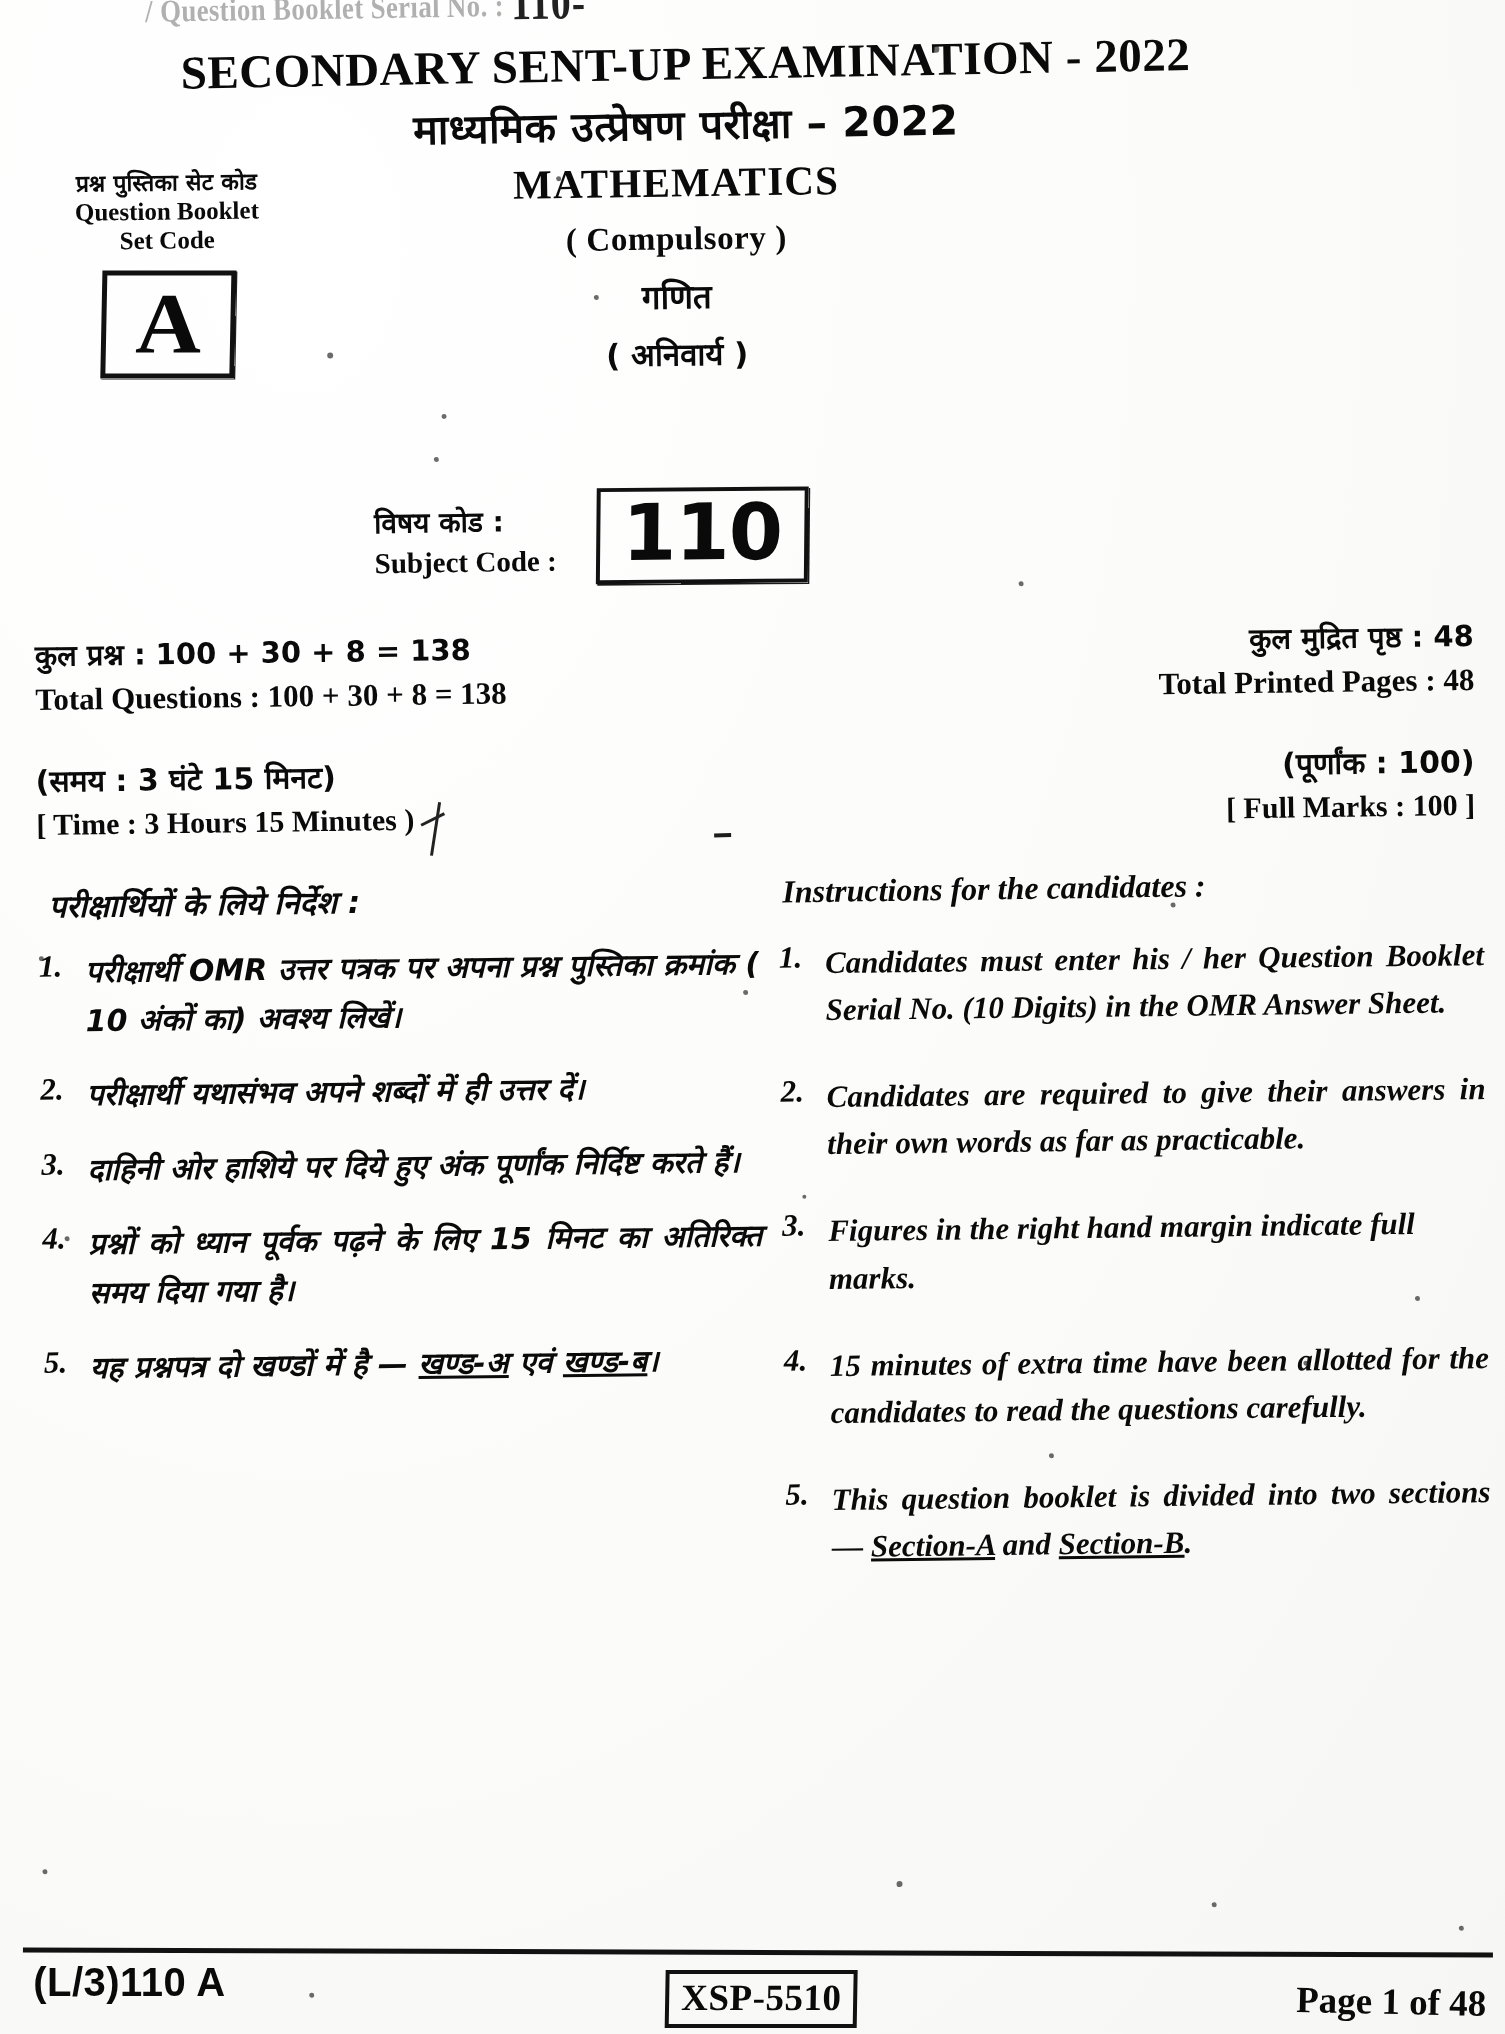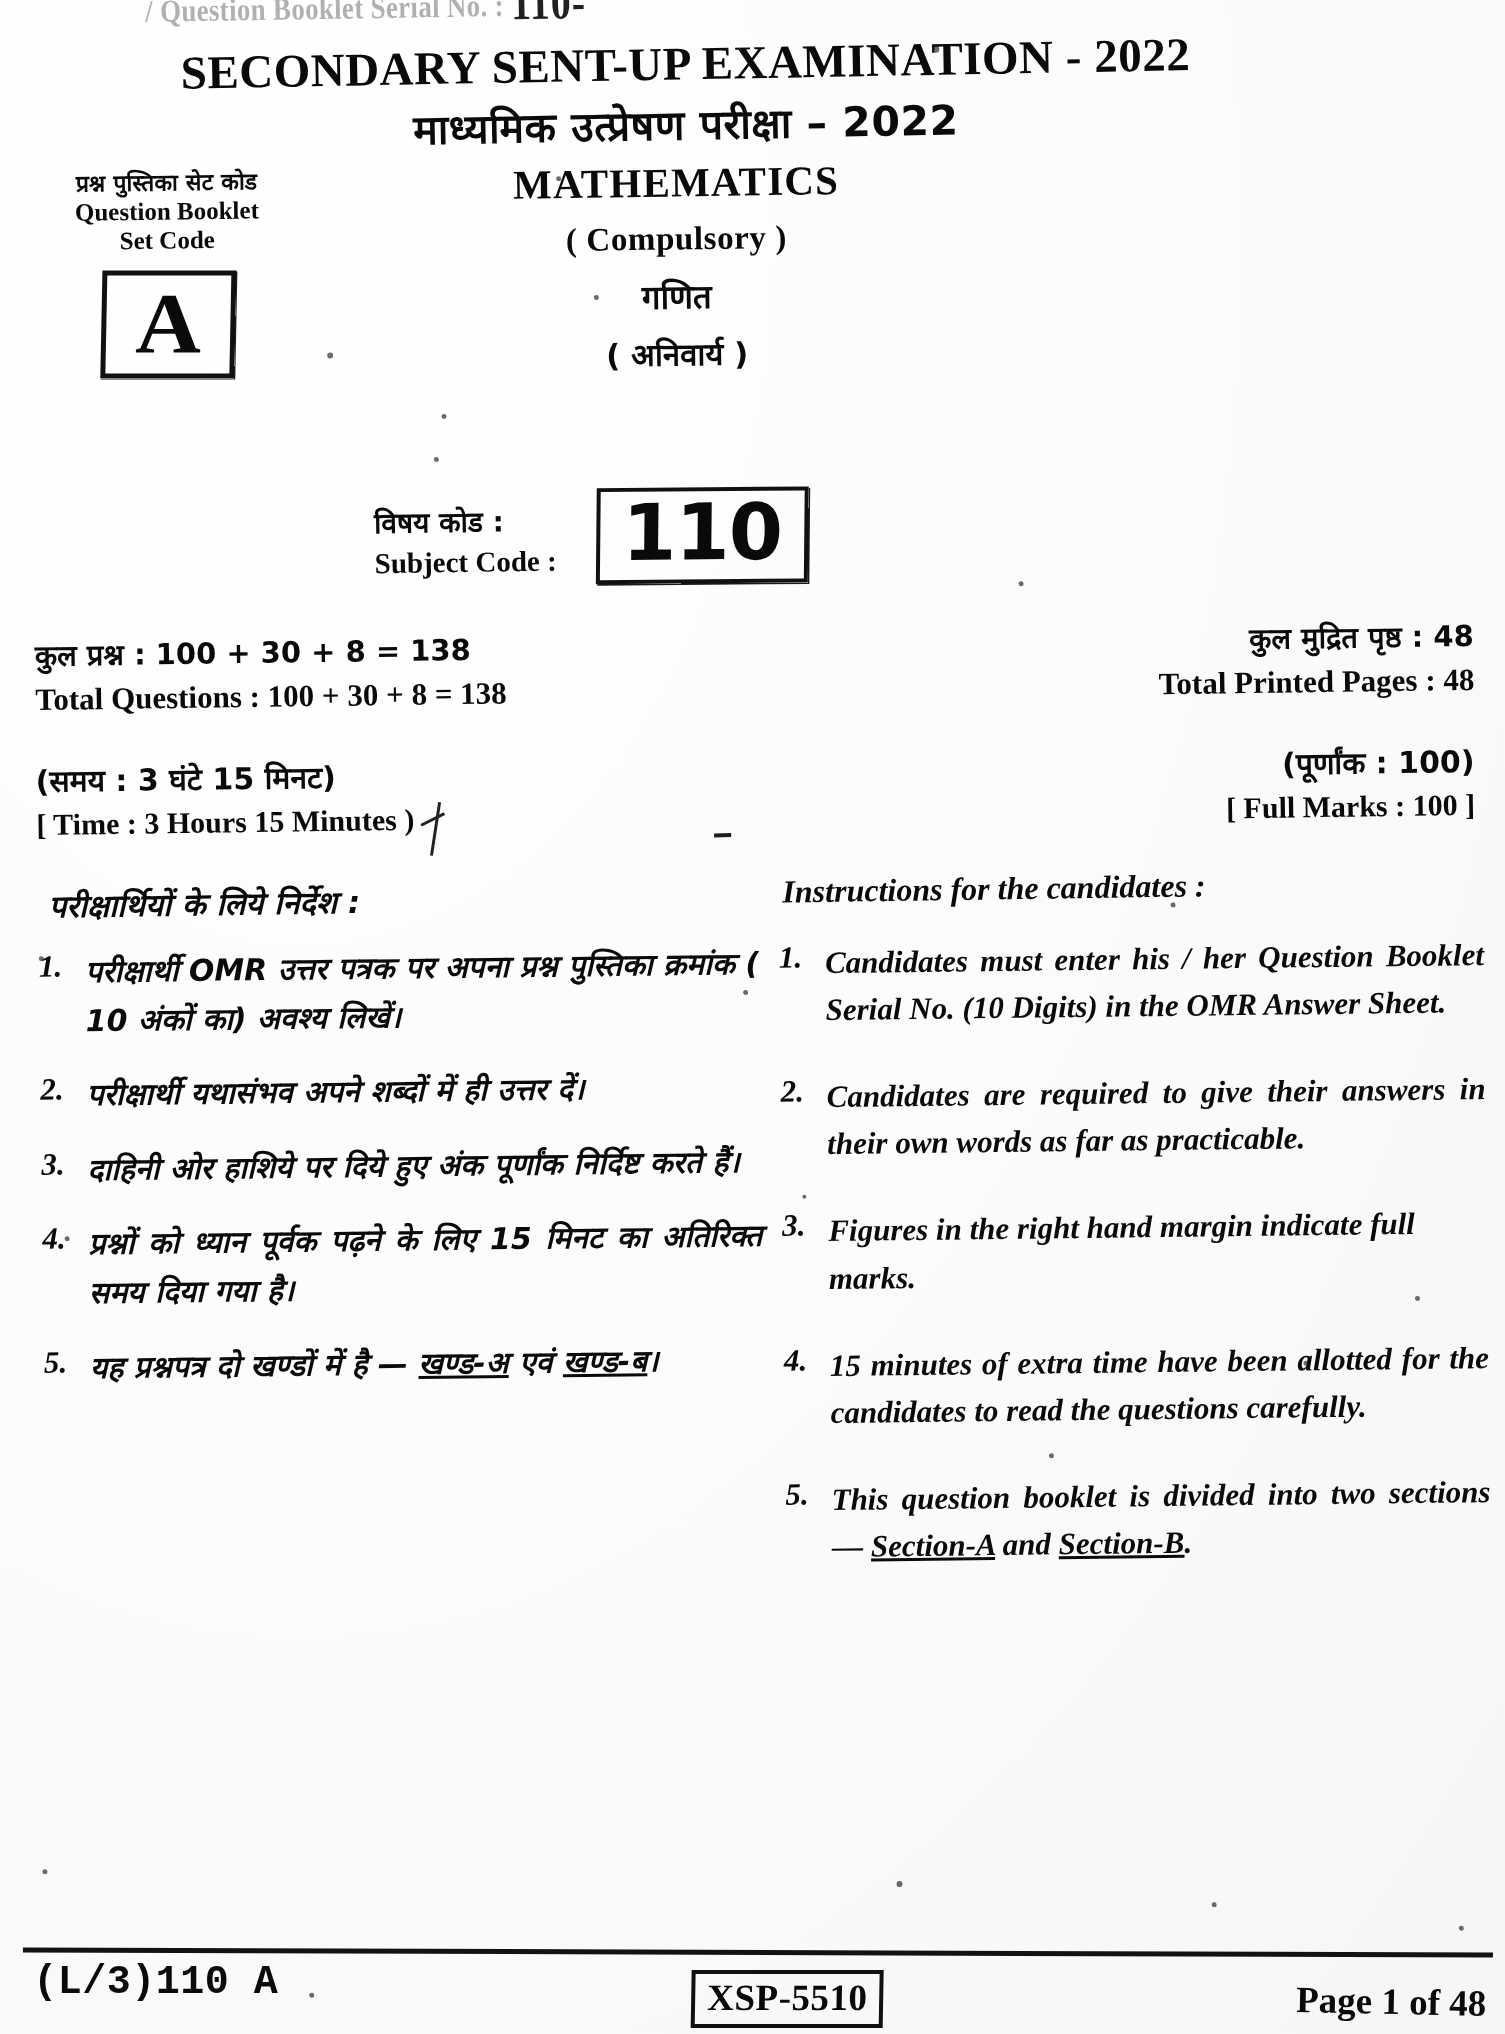--- a/index.html
+++ b/index.html
@@ -343,21 +343,21 @@
     left: 0;
     width: 100%;
     box-sizing: border-box;
     padding: 0 26px 0 26px;
     display: flex;
     align-items: flex-start;
     justify-content: space-between;
     transform: rotate(0.35deg);
   }
   .footer-left {
-    font-family: Liberation Mono, monospace;
+    font-family: Liberation Sans, sans-serif;
     font-weight: bold;
     font-size: 40px;
     letter-spacing: .5px;
     white-space: nowrap;
   }
   .footer-center {
     border: 4px solid #111;
     padding: 2px 12px 5px;
     font-family: "Liberation Serif", serif;
     font-weight: bold;

